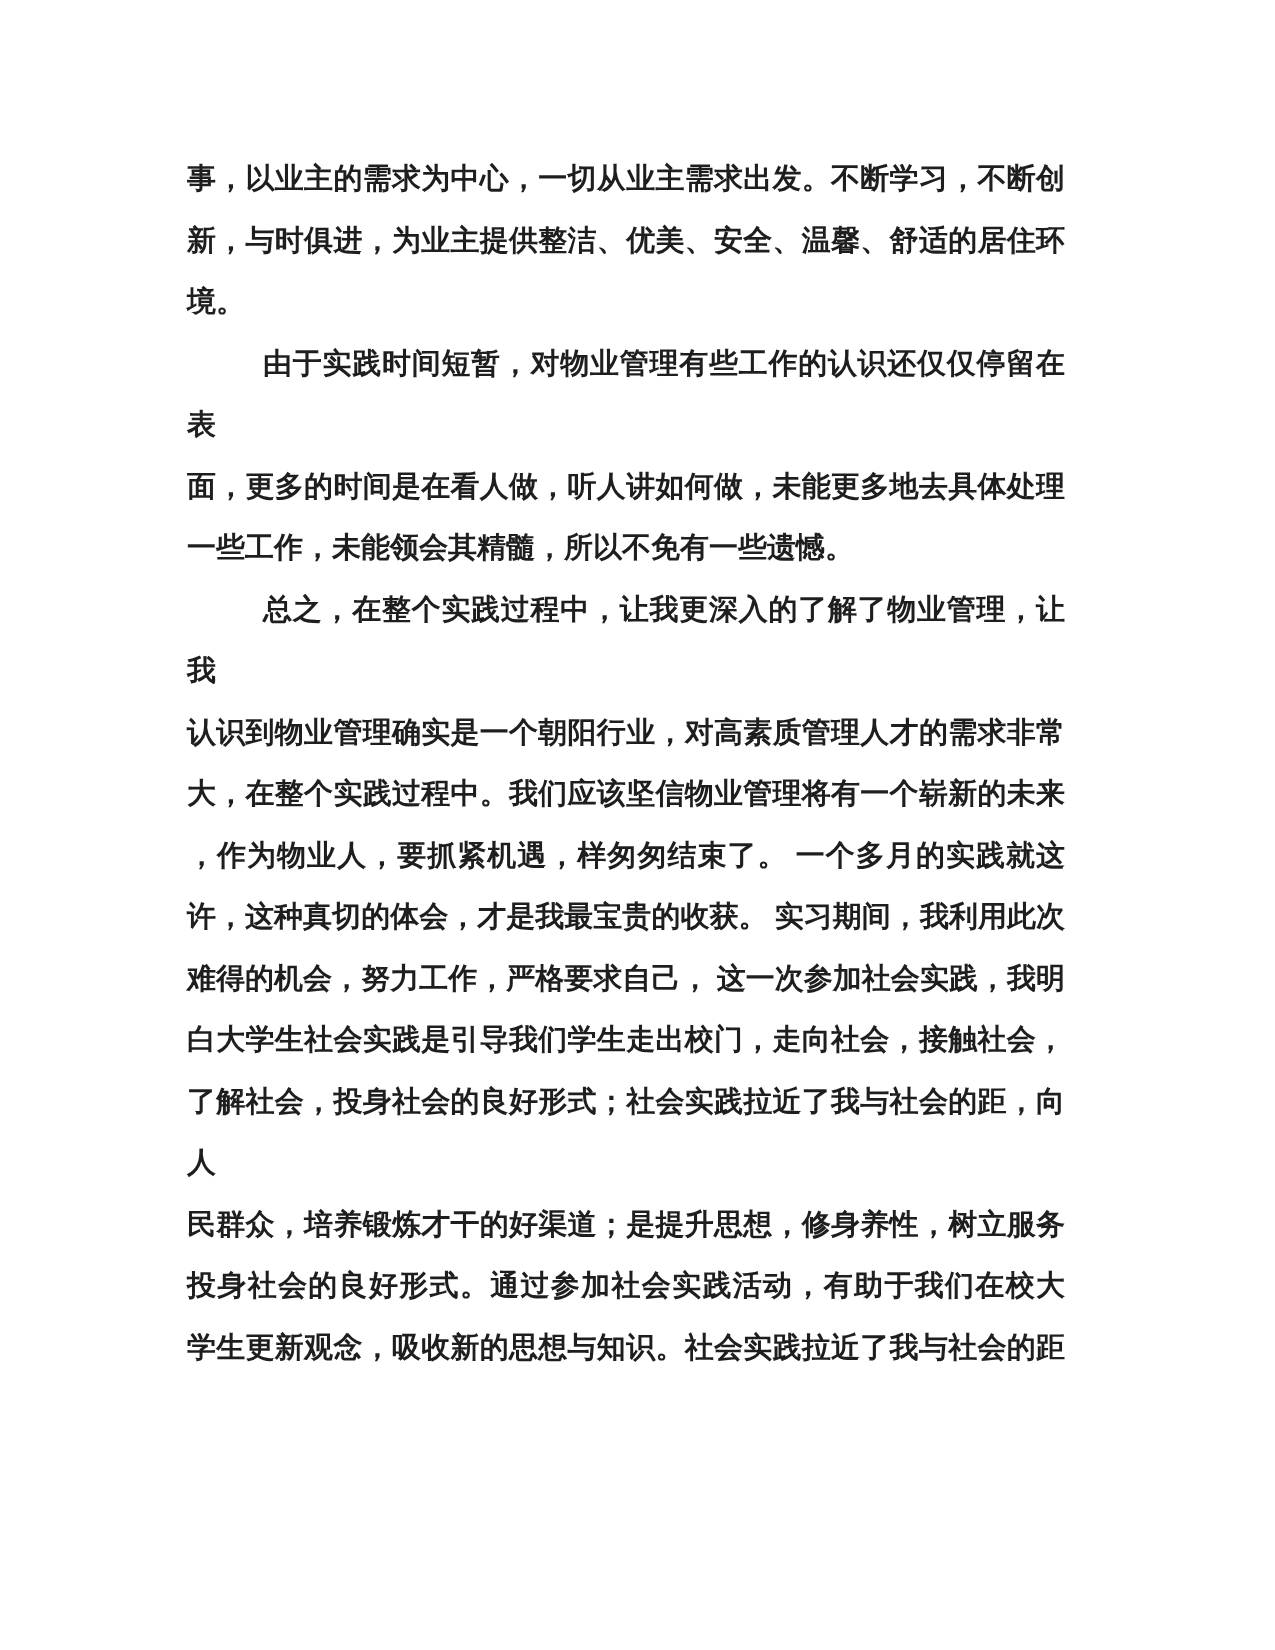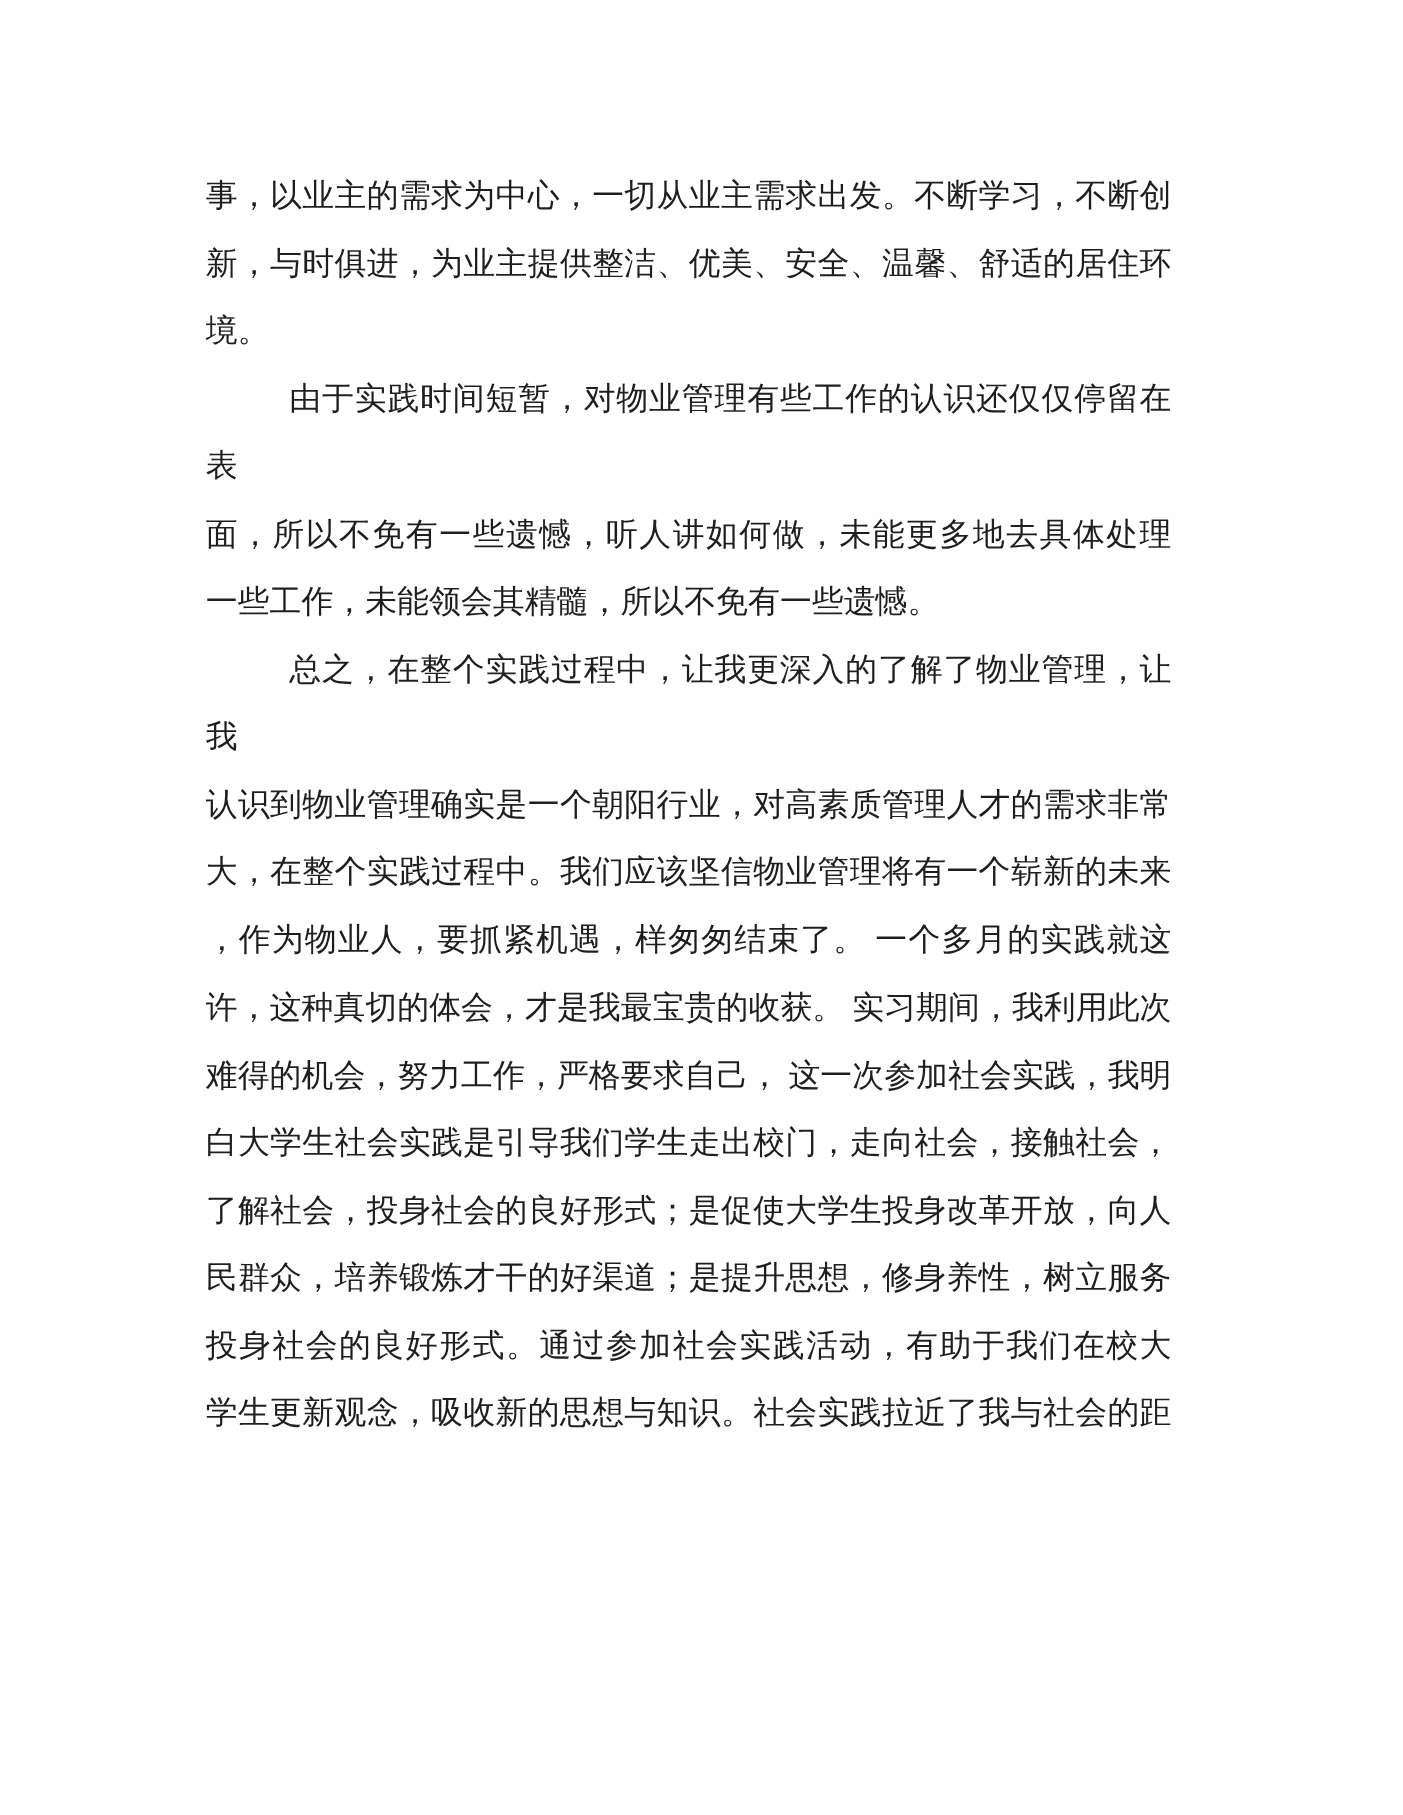--- a/index.html
+++ b/index.html
@@ -21,20 +21,21 @@
     width: 878px;
     color: #1e1e1e;
     font-family: "Liberation Serif", serif;
     font-size: 29px;
     line-height: 61.5px;
     font-weight: 400;
   }
   .para {
     margin: 0;
     padding: 0;
+    font-weight: bold;
   }
   .line {
     display: block;
     text-align: justify;
     white-space: pre-wrap;
   }
   
   .line.j {
     text-align-last: justify;
   }
@@ -49,32 +50,32 @@
   <section class="text-block">
 
     <div class="para">
       <span class="line j">事，以业主的需求为中心，一切从业主需求出发。不断学习，不断创</span>
       <span class="line j">新，与时俱进，为业主提供整洁、优美、安全、温馨、舒适的居住环</span>
       <span class="line">境。</span>
     </div>
 
     <div class="para">
       <span class="line j indent">由于实践时间短暂，对物业管理有些工作的认识还仅仅停留在表</span>
-      <span class="line j">面，所以不免有一些遗憾，听人讲如何做，未能更多地去具体处理</span>
+      <span class="line j">面，更多的时间是在看人做，听人讲如何做，未能更多地去具体处理</span>
       <span class="line">一些工作，未能领会其精髓，所以不免有一些遗憾。</span>
     </div>
 
     <div class="para">
       <span class="line j indent">总之，在整个实践过程中，让我更深入的了解了物业管理，让我</span>
       <span class="line j">认识到物业管理确实是一个朝阳行业，对高素质管理人才的需求非常</span>
       <span class="line j">大，在整个实践过程中。我们应该坚信物业管理将有一个崭新的未来</span>
       <span class="line j">，作为物业人，要抓紧机遇，样匆匆结束了。 一个多月的实践就这</span>
       <span class="line j">许，这种真切的体会，才是我最宝贵的收获。 实习期间，我利用此次</span>
       <span class="line j">难得的机会，努力工作，严格要求自己， 这一次参加社会实践，我明</span>
       <span class="line j">白大学生社会实践是引导我们学生走出校门，走向社会，接触社会，</span>
-      <span class="line j">了解社会，投身社会的良好形式；是促使大学生投身改革开放，向人</span>
+      <span class="line j">了解社会，投身社会的良好形式；社会实践拉近了我与社会的距，向人</span>
       <span class="line j">民群众，培养锻炼才干的好渠道；是提升思想，修身养性，树立服务</span>
       <span class="line j">投身社会的良好形式。通过参加社会实践活动，有助于我们在校大</span>
       <span class="line j">学生更新观念，吸收新的思想与知识。社会实践拉近了我与社会的距</span>
     </div>
 
   </section>
 </div>
 
 </body></html>

